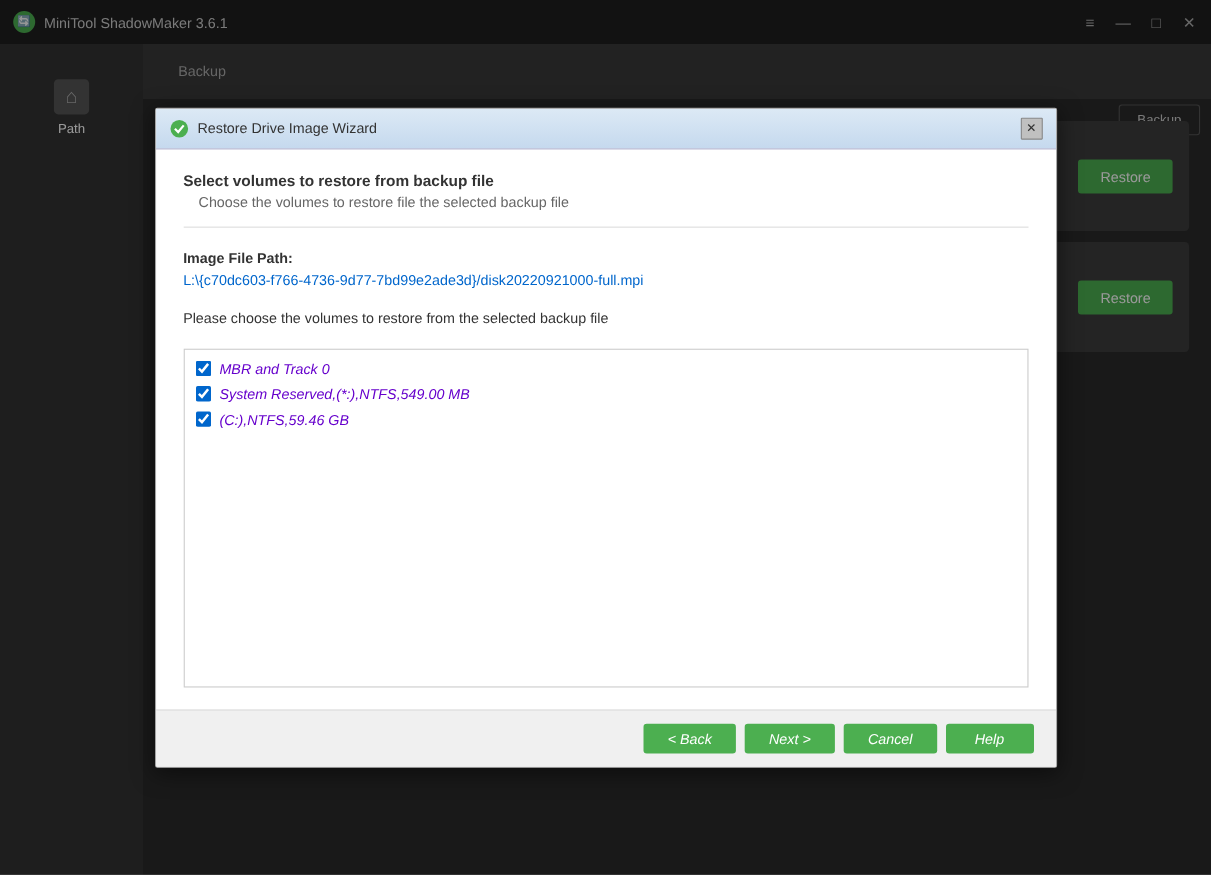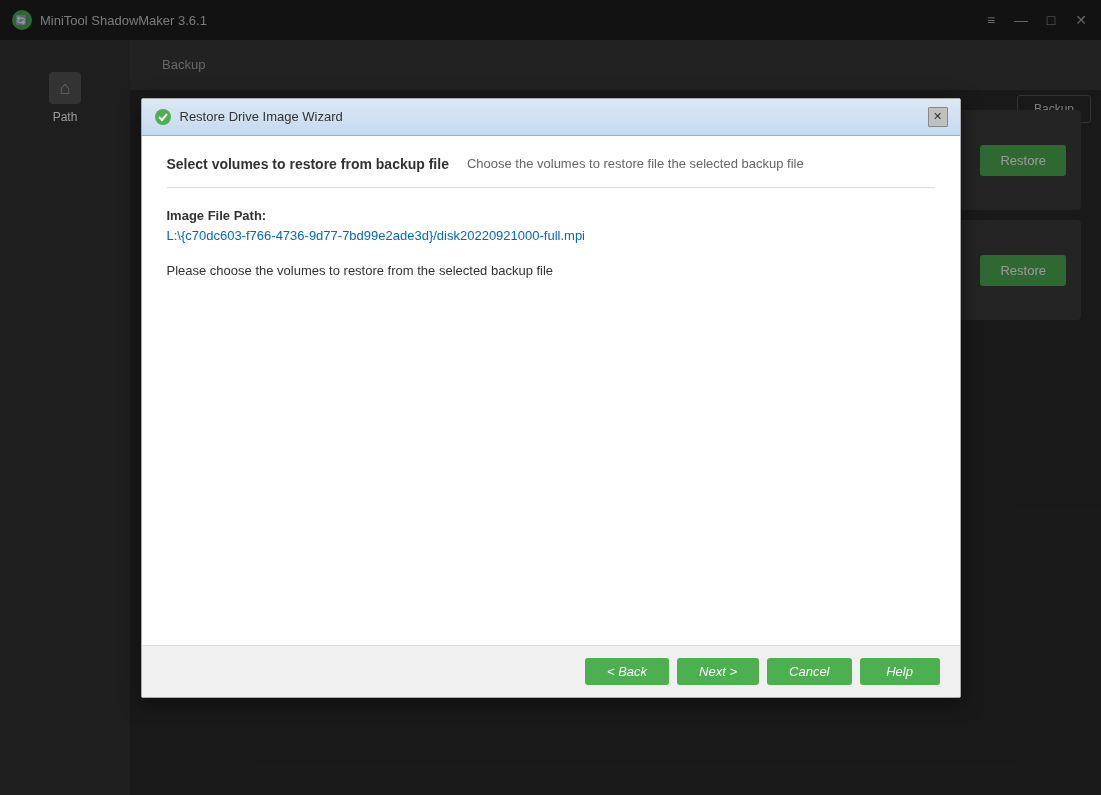--- a/index.html
+++ b/index.html
@@ -264,21 +264,21 @@
     .dialog-body {
       flex: 1;
       background: white;
       padding: 20px 25px;
       display: flex;
       flex-direction: column;
     }
 
     .dialog-header-section {
       display: flex;
-      flex-direction: row;
+      flex-direction: column;
       gap: 4px;
       padding-bottom: 15px;
       border-bottom: 1px solid #ddd;
       margin-bottom: 20px;
     }
 
     .dialog-header-title {
       font-size: 14px;
       font-weight: bold;
       color: #333;
@@ -445,20 +445,38 @@
         <span class="dialog-header-subtitle">Choose the volumes to restore file the selected backup file</span>
       </div>
 
       <div class="image-path-section">
         <div class="image-path-label">Image File Path:</div>
         <div class="image-path-value">L:\{c70dc603-f766-4736-9d77-7bd99e2ade3d}/disk20220921000-full.mpi</div>
       </div>
 
       <div class="volumes-label">Please choose the volumes to restore from the selected backup file</div>
 
+      <div class="volumes-list">
+
+        <div class="volume-item">
+          <input type="checkbox" class="volume-checkbox" checked="" style="">
+          <span class="volume-text">MBR and Track 0</span>
+        </div>
+
+        <div class="volume-item">
+          <input type="checkbox" class="volume-checkbox" checked="" style="">
+          <span class="volume-text">System Reserved,(*:),NTFS,549.00 MB</span>
+        </div>
+
+        <div class="volume-item">
+          <input type="checkbox" class="volume-checkbox" checked="" style="">
+          <span class="volume-text">(C:),NTFS,59.46 GB</span>
+        </div>
+
+      </div>
     </div>
 
     <div class="dialog-footer">
       <button class="footer-btn">&lt; Back</button>
       <button class="footer-btn">Next &gt;</button>
       <button class="footer-btn">Cancel</button>
       <button class="footer-btn help">Help</button>
     </div>
 
   </div>

